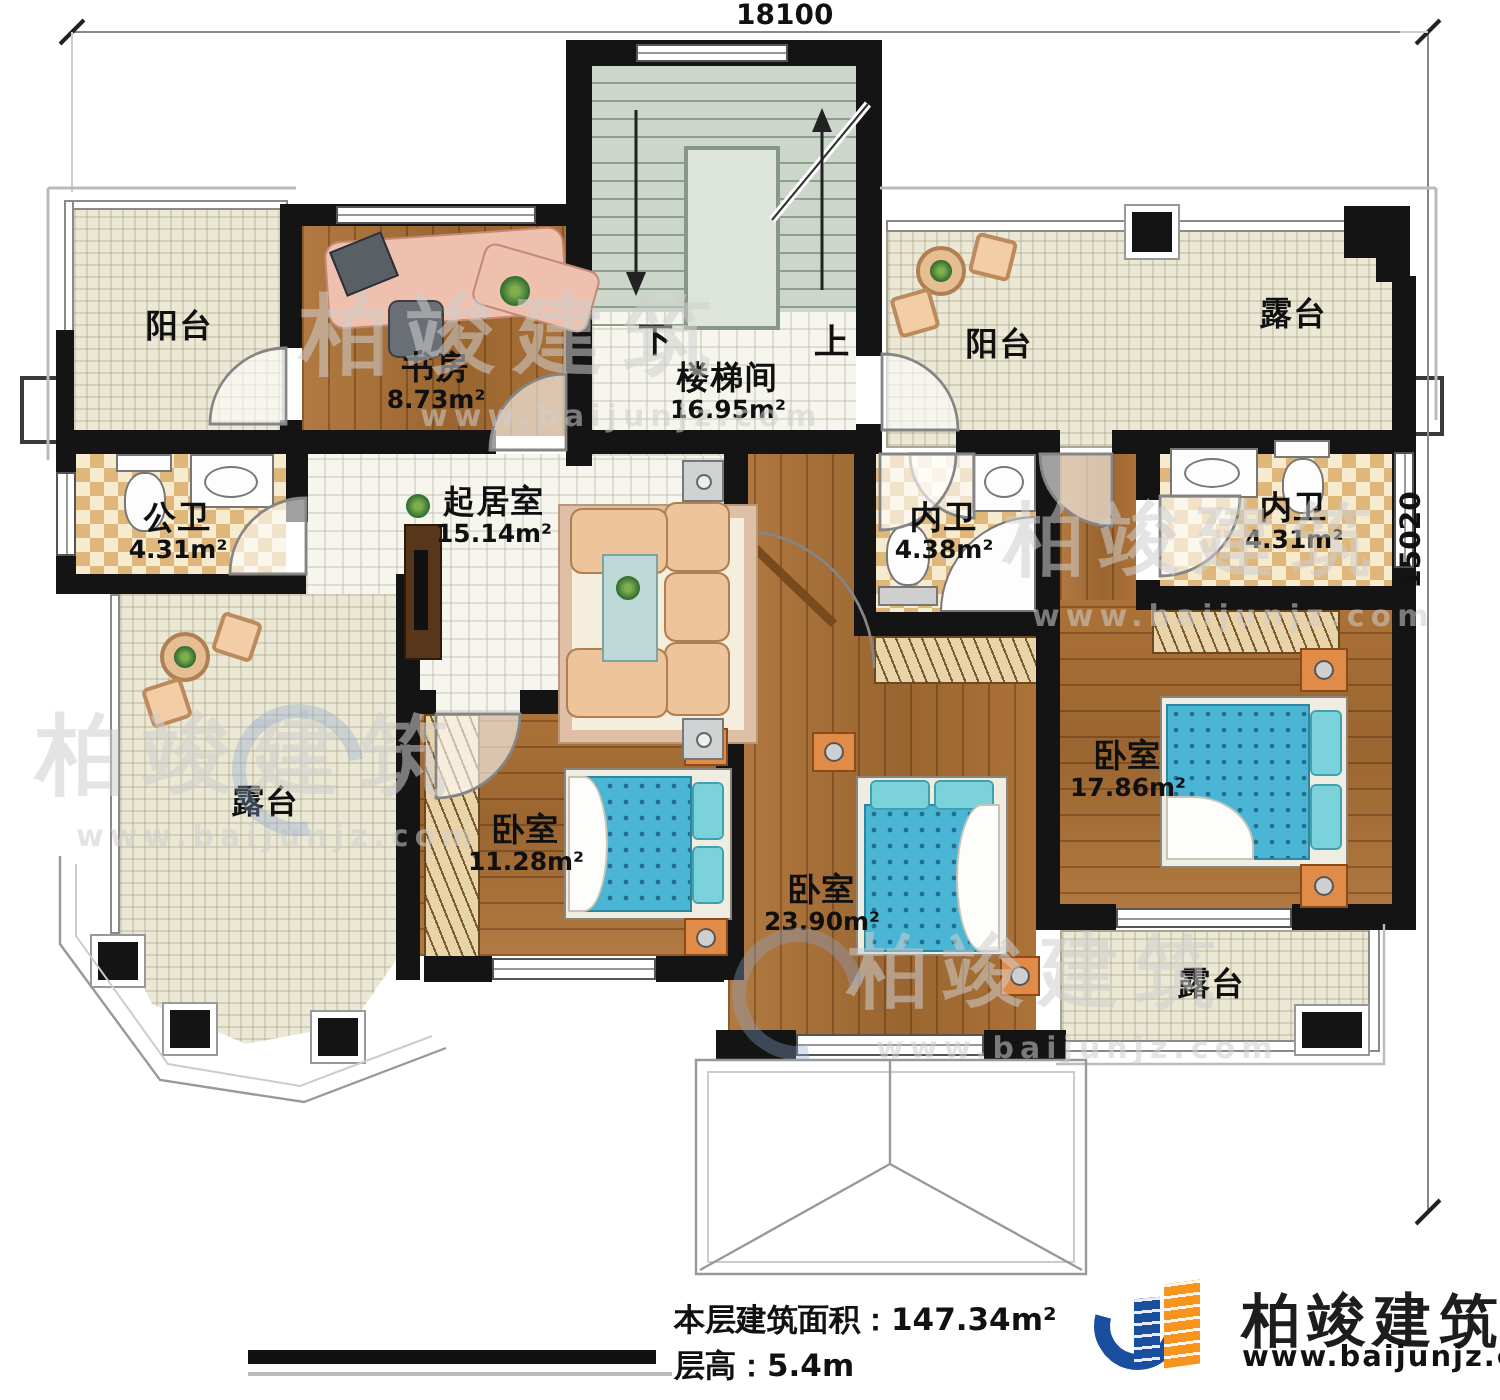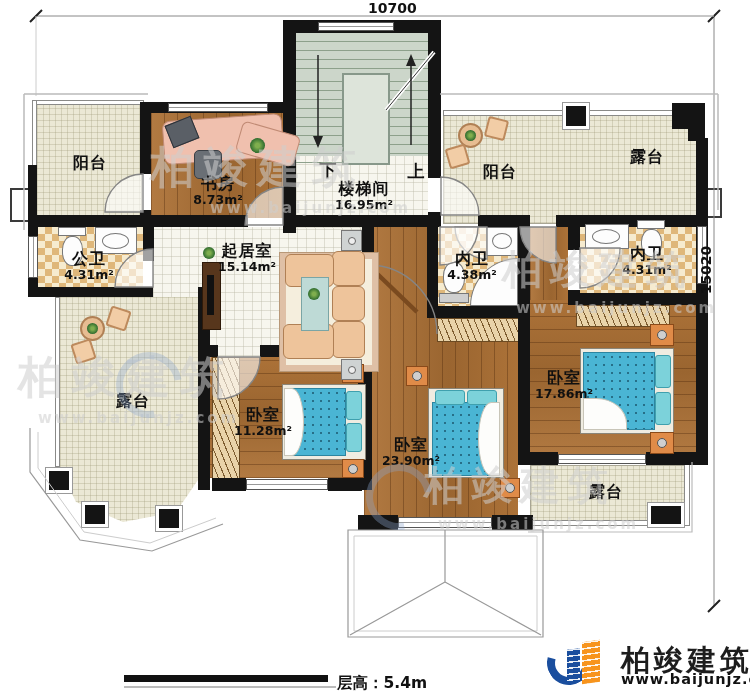--- a/index.html
+++ b/index.html
@@ -329,21 +329,21 @@
   <div class="rlabel" style="left:411px;top:452px;">
     <span class="rname">卧室</span>
     <span class="rarea">23.90m²</span>
   </div>
   <div class="rlabel" style="left:606px;top:492px;">
     <span class="rname">露台</span>
   </div>
   <div class="stairdir" style="left:328px;top:170px;">下</div>
   <div class="stairdir" style="left:416px;top:171px;">上</div>
 
-  <div class="dimtext" style="left:368px;top:0px;">10700</div>
+  <div class="dimtext" style="left:368px;top:0px;">18100</div>
   <div class="dimtext" style="left:676px;top:262px;transform:rotate(-90deg);transform-origin:center;width:60px;text-align:center;">15020</div>
 
   <div class="wm" style="left:150px;top:138px;">
     <span class="big">柏竣建筑</span>
     <span class="url" style="margin-left:60px;">www.baijunjz.com</span>
   </div>
   <div class="wm" style="left:18px;top:348px;">
     <span class="big">柏竣建筑</span>
     <span class="url" style="margin-left:20px;">www.baijunjz.com</span>
   </div>
@@ -353,20 +353,23 @@
   </div>
   <div class="wm" style="left:424px;top:458px;">
     <span class="big" style="font-size:40px;letter-spacing:8px;">柏竣建筑</span>
     <span class="url" style="margin-left:14px;">www.baijunjz.com</span>
   </div>
   <div class="wmring" style="left:116px;top:352px;"></div>
   <div class="wmring" style="left:366px;top:464px;"></div>
 
   <div class="title-bar"></div>
   <div class="title-bar2"></div>
+  <div class="stat" style="left:337px;top:650px;">
+    <span>本层建筑面积：</span><span>147.34m²</span>
+  </div>
   <div class="stat" style="left:337px;top:673px;">
     <span>层高：</span><span>5.4m</span>
   </div>
 
   <div class="lm" style="left:545px;top:633px;width:70px;height:62px;">
     <span class="abs" style="left:2px;top:8px;width:44px;height:44px;border:8px solid #1a4e9e;border-radius:50%;border-top-color:transparent;border-right-color:transparent;transform:rotate(-30deg);box-sizing:border-box;"></span>
     <span class="abs" style="left:22px;top:16px;width:13px;height:32px;background:#1a4e9e;background-image:repeating-linear-gradient(180deg,rgba(255,255,255,.9) 0 1.5px,transparent 1.5px 6px);transform:skewY(-6deg);"></span>
     <span class="abs" style="left:37px;top:8px;width:18px;height:42px;background:#f7941d;background-image:repeating-linear-gradient(180deg,rgba(255,255,255,.9) 0 1.5px,transparent 1.5px 6px);transform:skewY(-8deg);"></span>
   </div>
   <div class="logo-company">柏竣建筑</div>

